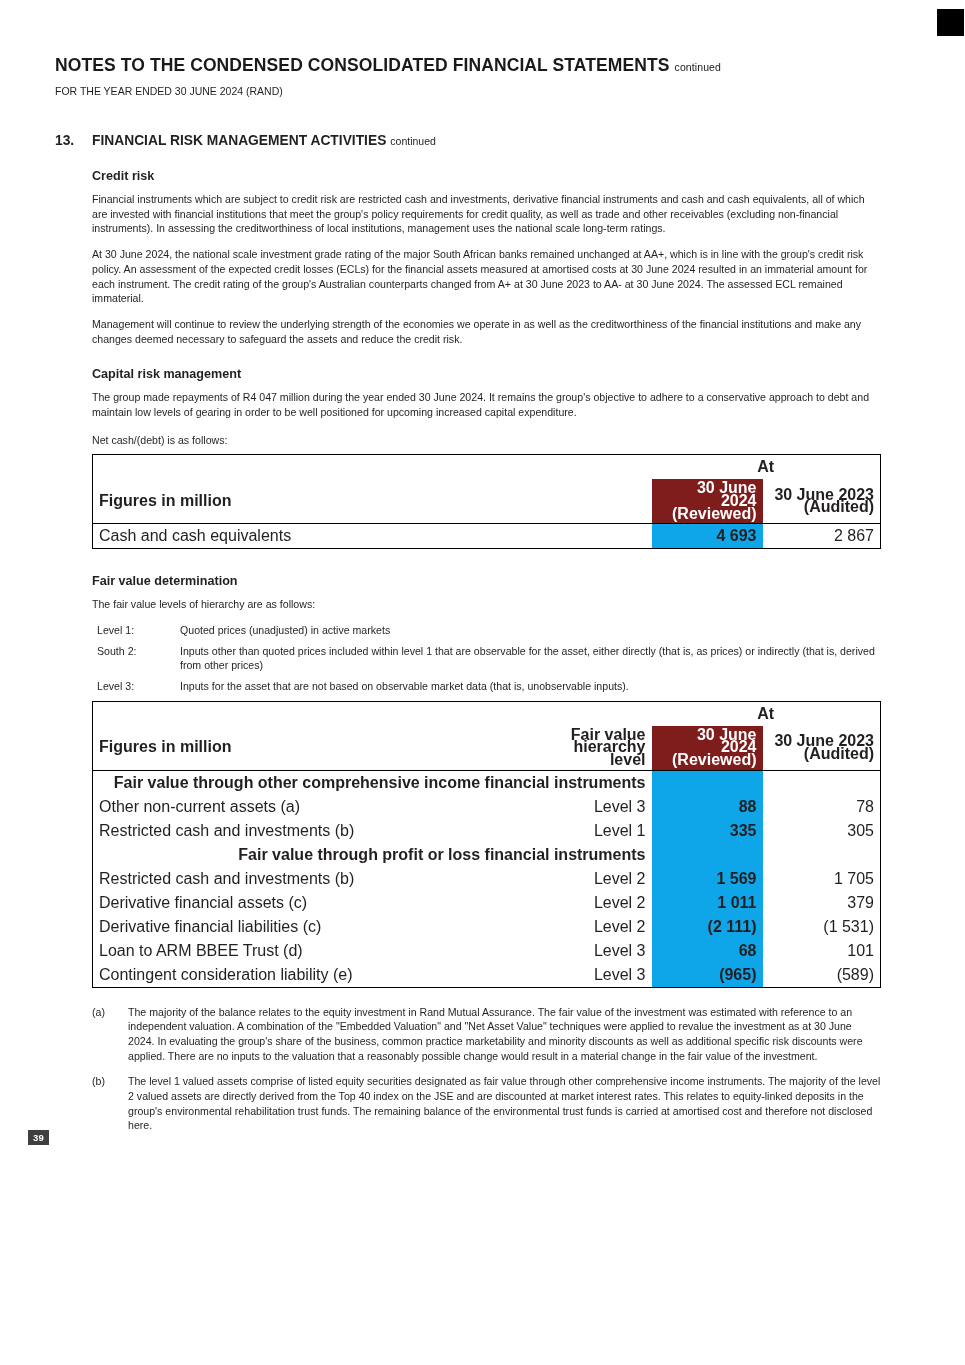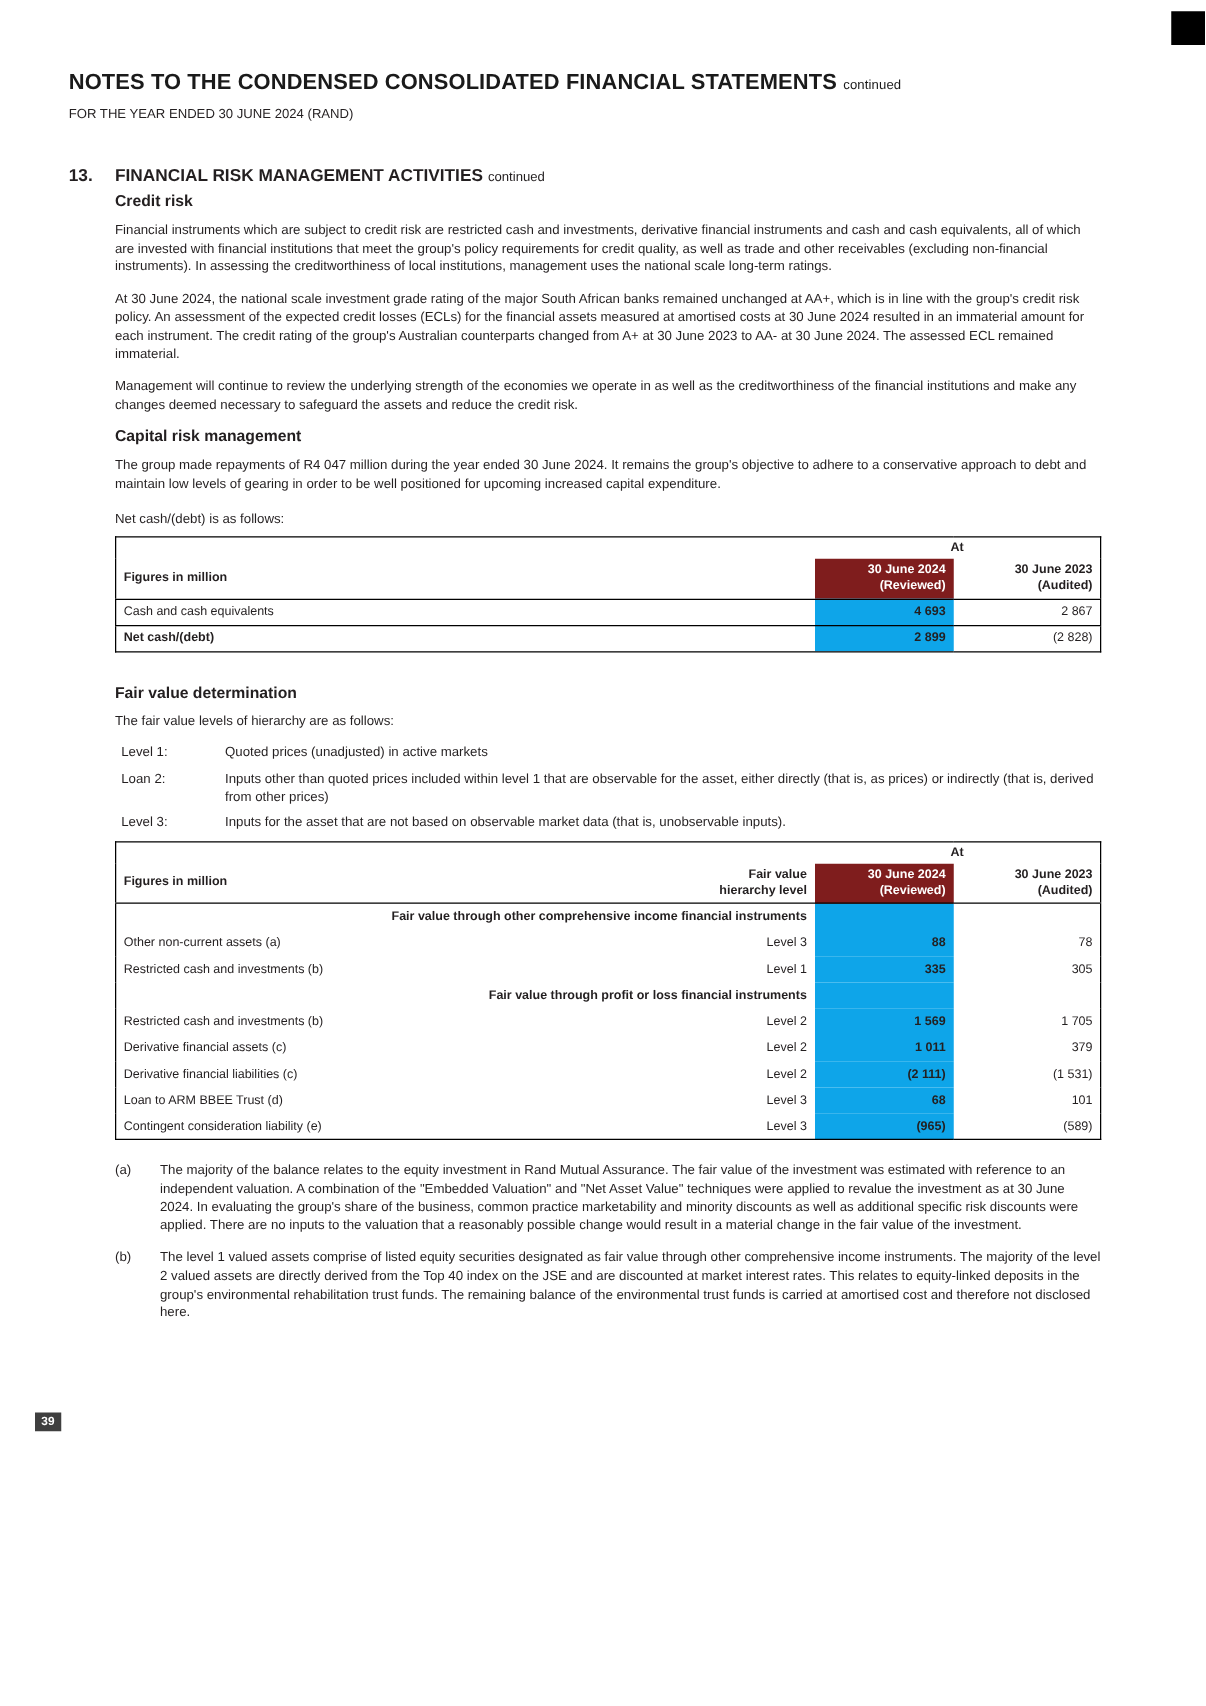--- a/index.html
+++ b/index.html
@@ -10,31 +10,31 @@
 
   h1.doc-title{margin:0;font-size:17.5px;font-weight:bold;color:#1a1a1a;letter-spacing:0.1px;}
   h1.doc-title .cont{font-size:10.5px;font-weight:normal;margin-left:5px;}
   .subtitle{margin-top:9px;font-size:10.5px;}
 
   .section-heading{margin-top:36px;font-size:13.8px;font-weight:bold;}
   .section-heading .num{display:inline-block;width:37px;}
   .section-heading .cont{font-size:10.5px;font-weight:normal;margin-left:4px;}
 
   .indent{margin-left:37px;width:789px;}
-  h3.sub{font-size:12.6px;font-weight:bold;margin:6px 0 9px;}
+  h3.sub{font-size:12.6px;font-weight:bold;margin:21px 0 9px;}
   p.body-p{font-size:10.6px;line-height:14.7px;margin:0 0 11px;}
   p.table-intro{font-size:10.6px;line-height:14.7px;margin:13px 0 7px;}
 
   .levels{margin:2px 0 0;}
   .level-row{display:flex;font-size:10.6px;line-height:14.7px;margin-bottom:6px;}
   .level-label{flex:0 0 83px;padding-left:5px;}
   .level-text{flex:1;}
 
   table.fin-table{width:100%;border-collapse:collapse;border:1.2px solid #000;margin:7px 0 0;}
-  table.fin-table td{font-size:10px;vertical-align:middle;padding:3px 6px;}
+  table.fin-table td{font-size:16px;vertical-align:middle;padding:3px 6px;}
   .at-row td{padding:4px 6px 1px;font-weight:bold;}
   .at-cell{text-align:center;}
   .head-row td{border-bottom:1.2px solid #000;vertical-align:bottom;font-weight:bold;line-height:12.6px;padding-top:4px;padding-bottom:5px;}
   .num-head{text-align:right;}
   .dark{background:#7f1d1d;color:#fff;}
   .band{background:#0ea5e9;}
   tbody tr{height:21px;}
   td.lbl{text-align:left;}
   td.lvl,td.v2024,td.v2023{text-align:right;}
   td.v2024{font-weight:bold;}
@@ -103,38 +103,33 @@
               <span>(Audited)</span>
             </td>
           </tr>
         </thead>
         <tbody>
           <tr>
             <td class="lbl">Cash and cash equivalents</td>
             <td class="v2024 band">4 693</td>
             <td class="v2023">2 867</td>
           </tr>
-          <tr class="total">
-            <td class="lbl">Net cash/(debt)</td>
-            <td class="v2024 band">2 899</td>
-            <td class="v2023">(2 828)</td>
-          </tr>
         </tbody>
       </table>
 
       <h3 class="sub" style="margin-top:25px;">Fair value determination</h3>
       <p class="body-p">The fair value levels of hierarchy are as follows:</p>
 
       <div class="levels">
         <div class="level-row">
           <span class="level-label">Level 1:</span>
           <span class="level-text">Quoted prices (unadjusted) in active markets</span>
         </div>
         <div class="level-row">
-          <span class="level-label">Loan 2:</span>
+          <span class="level-label">South 2:</span>
           <span class="level-text">Inputs other than quoted prices included within level 1 that are observable for the asset, either directly (that is, as prices) or indirectly (that is, derived from other prices)</span>
         </div>
         <div class="level-row">
           <span class="level-label">Level 3:</span>
           <span class="level-text">Inputs for the asset that are not based on observable market data (that is, unobservable inputs).</span>
         </div>
       </div>
 
       <table class="fin-table fv-table">
         <colgroup>

